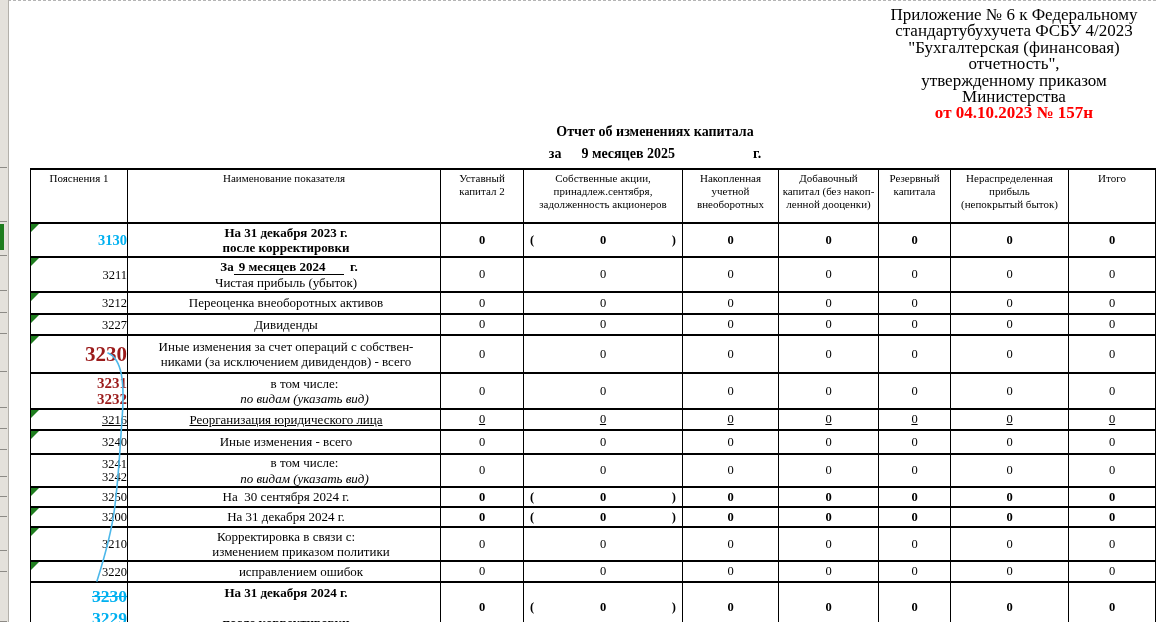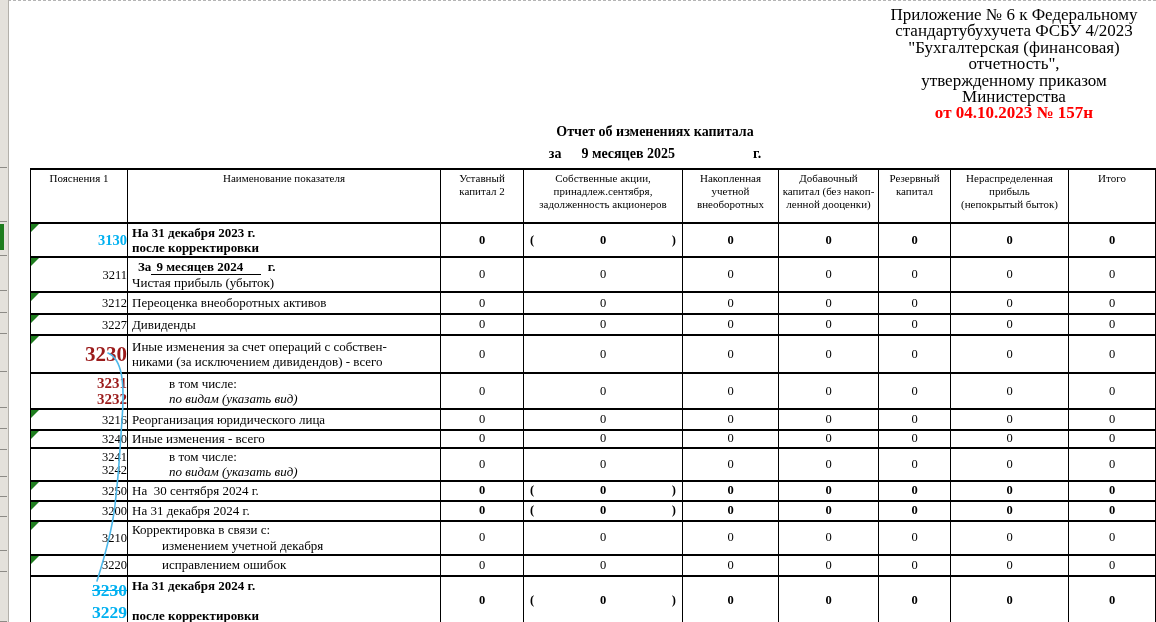--- a/index.html
+++ b/index.html
@@ -22,21 +22,21 @@
   .titleblk .suf{margin-left:78px;}
   
   #cap-table{position:absolute;left:30px;top:168px;}
   table{border-collapse:collapse;table-layout:fixed;width:1125px;background:#fff;}
   td{border:2px solid #000;border-left-width:1px;border-right-width:1px;
      padding:0;overflow:hidden;}
   td.h{vertical-align:top;text-align:center;font-size:11px;line-height:13.2px;padding-top:2px;}
   td.code{text-align:right;vertical-align:middle;font-size:12.5px;position:relative;}
   td.code div{line-height:14px;}
   td.nm{font-size:13px;line-height:15.5px;padding-left:4px;vertical-align:middle;}
-  td.nm div{white-space:pre;}
+  td.nm div{white-space:pre;text-align:center;}
   td.nm.tall div{line-height:17px;}
   td.nm.tall div:first-child{margin-bottom:13px;}
   td.v{text-align:center;vertical-align:middle;font-size:12.5px;}
   td.v.vb{font-weight:bold;}
   .vp{display:flex;justify-content:space-between;align-items:center;padding:0 6px;}
   .tri{position:absolute;left:0;top:0;width:0;height:0;
        border-top:8px solid #1e7d1e;border-right:8px solid transparent;}
   .code.cyan-bold{color:#00b0f0;font-weight:bold;font-size:14.5px;}
   .code.red-big{color:#9b1b1b;font-weight:bold;font-size:21px;}
   .code.red-big div{line-height:22px;}
@@ -128,21 +128,21 @@
               <div>учетной</div>
               <div>внеоборотных</div>
             </td>
             <td class="h">
               <div>Добавочный</div>
               <div>капитал (без накоп-</div>
               <div>ленной дооценки)</div>
             </td>
             <td class="h">
               <div>Резервный</div>
-              <div>капитал</div>
+              <div>капитала</div>
             </td>
             <td class="h">
               <div>Нераспределенная</div>
               <div>прибыль</div>
               <div>(непокрытый быток)</div>
             </td>
             <td class="h">
               <div>Итого</div>
             </td>
           </tr>
@@ -245,37 +245,37 @@
               <div style="font-style: italic; padding-left: 37px;">по видам (указать вид)</div>
             </td>
             <td class="v">0</td>
             <td class="v">0</td>
             <td class="v">0</td>
             <td class="v">0</td>
             <td class="v">0</td>
             <td class="v">0</td>
             <td class="v">0</td>
           </tr>
-          <tr style="height: 21px;">
+          <tr style="height: 21px; text-decoration: underline;">
             <td class="code normal">
               <div>3216</div>
               <span class="tri"></span>
             </td>
             <td class="nm">
               <div>Реорганизация юридического лица</div>
             </td>
             <td class="v">0</td>
             <td class="v">0</td>
             <td class="v">0</td>
             <td class="v">0</td>
             <td class="v">0</td>
             <td class="v">0</td>
             <td class="v">0</td>
           </tr>
-          <tr style="height: 17px;">
+          <tr style="height: 24px;">
             <td class="code normal">
               <div>3240</div>
               <span class="tri"></span>
             </td>
             <td class="nm">
               <div>Иные изменения - всего</div>
             </td>
             <td class="v">0</td>
             <td class="v">0</td>
             <td class="v">0</td>
@@ -345,21 +345,21 @@
             <td class="v vb">0</td>
             <td class="v vb">0</td>
           </tr>
           <tr style="height: 34px;">
             <td class="code normal">
               <div>3210</div>
               <span class="tri"></span>
             </td>
             <td class="nm">
               <div>Корректировка в связи с:</div>
-              <div style="padding-left: 30px;">изменением учетной декабря</div>
+              <div style="padding-left: 30px;">изменением приказом политики</div>
             </td>
             <td class="v">0</td>
             <td class="v">0</td>
             <td class="v">0</td>
             <td class="v">0</td>
             <td class="v">0</td>
             <td class="v">0</td>
             <td class="v">0</td>
           </tr>
           <tr style="height: 21px;">

